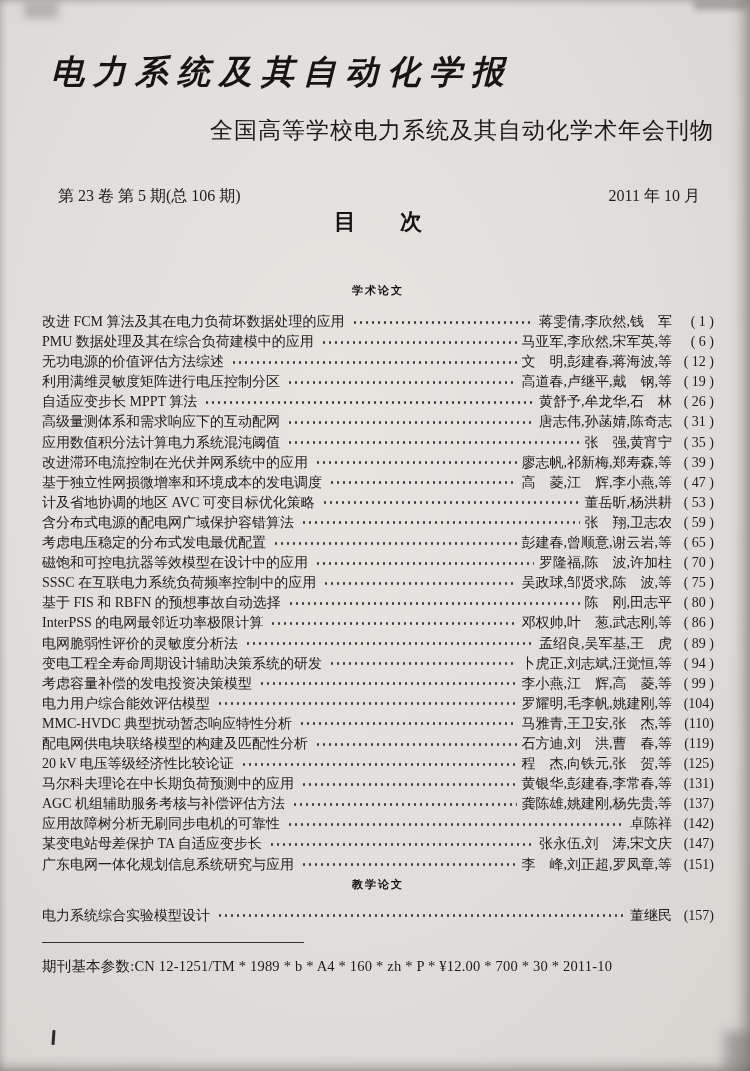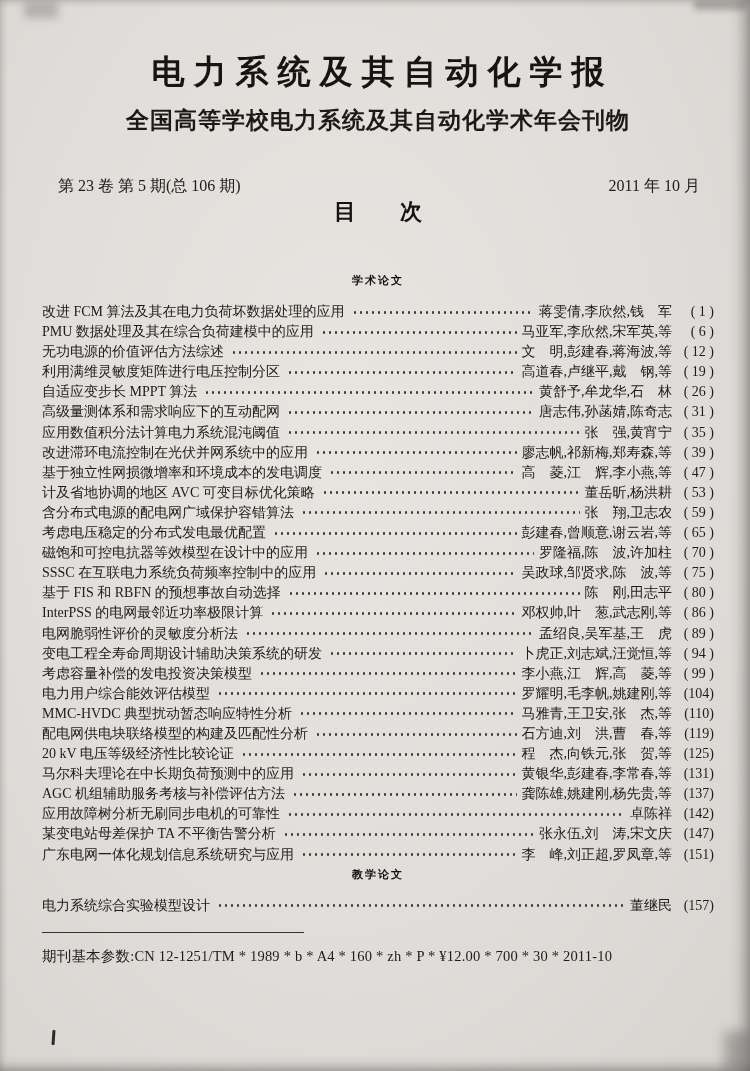--- a/index.html
+++ b/index.html
@@ -14,34 +14,35 @@
     box-shadow:
       inset -12px 0 14px -6px rgba(45,42,40,.38),
       inset 0 -9px 12px -5px rgba(45,42,40,.30),
       inset 4px 0 8px -3px rgba(45,42,40,.16),
       inset 0 4px 8px -4px rgba(45,42,40,.14);
     font-family:"Liberation Serif","DejaVu Serif",serif;
     color:#1d1c1a;
     overflow:hidden;
   }
   .journal-title{
-    text-align:center;
+    text-align:left;
     font-family:"Liberation Sans","DejaVu Sans",sans-serif;
     font-weight:bold;
     font-size:33px;
     letter-spacing:9px;
     text-indent:9px;
     color:#161513;
+    font-style:italic;
   }
   .journal-subtitle{
-    text-align:center;
-    font-weight:bold;
+    text-align:right;
+    font-weight:normal;
     font-size:23px;
     letter-spacing:1px;
-    margin-top:10px;
+    margin-top:20px;
     color:#1b1a18;
   }
   .issue-row{
     display:flex;
     justify-content:space-between;
     align-items:center;
     margin-top:40px;
     font-size:16px;
     padding:0 14px 0 16px;
   }
@@ -266,21 +267,21 @@
         <span class="row-authors">龚陈雄,姚建刚,杨先贵,等</span>
         <span class="row-page">(137)</span>
       </div>
       <div class="toc-row">
         <span class="row-title">应用故障树分析无刷同步电机的可靠性</span>
         <span class="row-leader"></span>
         <span class="row-authors">卓陈祥</span>
         <span class="row-page">(142)</span>
       </div>
       <div class="toc-row">
-        <span class="row-title">某变电站母差保护 TA 不平衡告警分析</span>
+        <span class="row-title">某变电站母差保护 TA 自适应变步长</span>
         <span class="row-leader"></span>
         <span class="row-authors">张永伍,刘　涛,宋文庆</span>
         <span class="row-page">(147)</span>
       </div>
       <div class="toc-row">
         <span class="row-title">广东电网一体化规划信息系统研究与应用</span>
         <span class="row-leader"></span>
         <span class="row-authors">李　峰,刘正超,罗凤章,等</span>
         <span class="row-page">(151)</span>
       </div>

